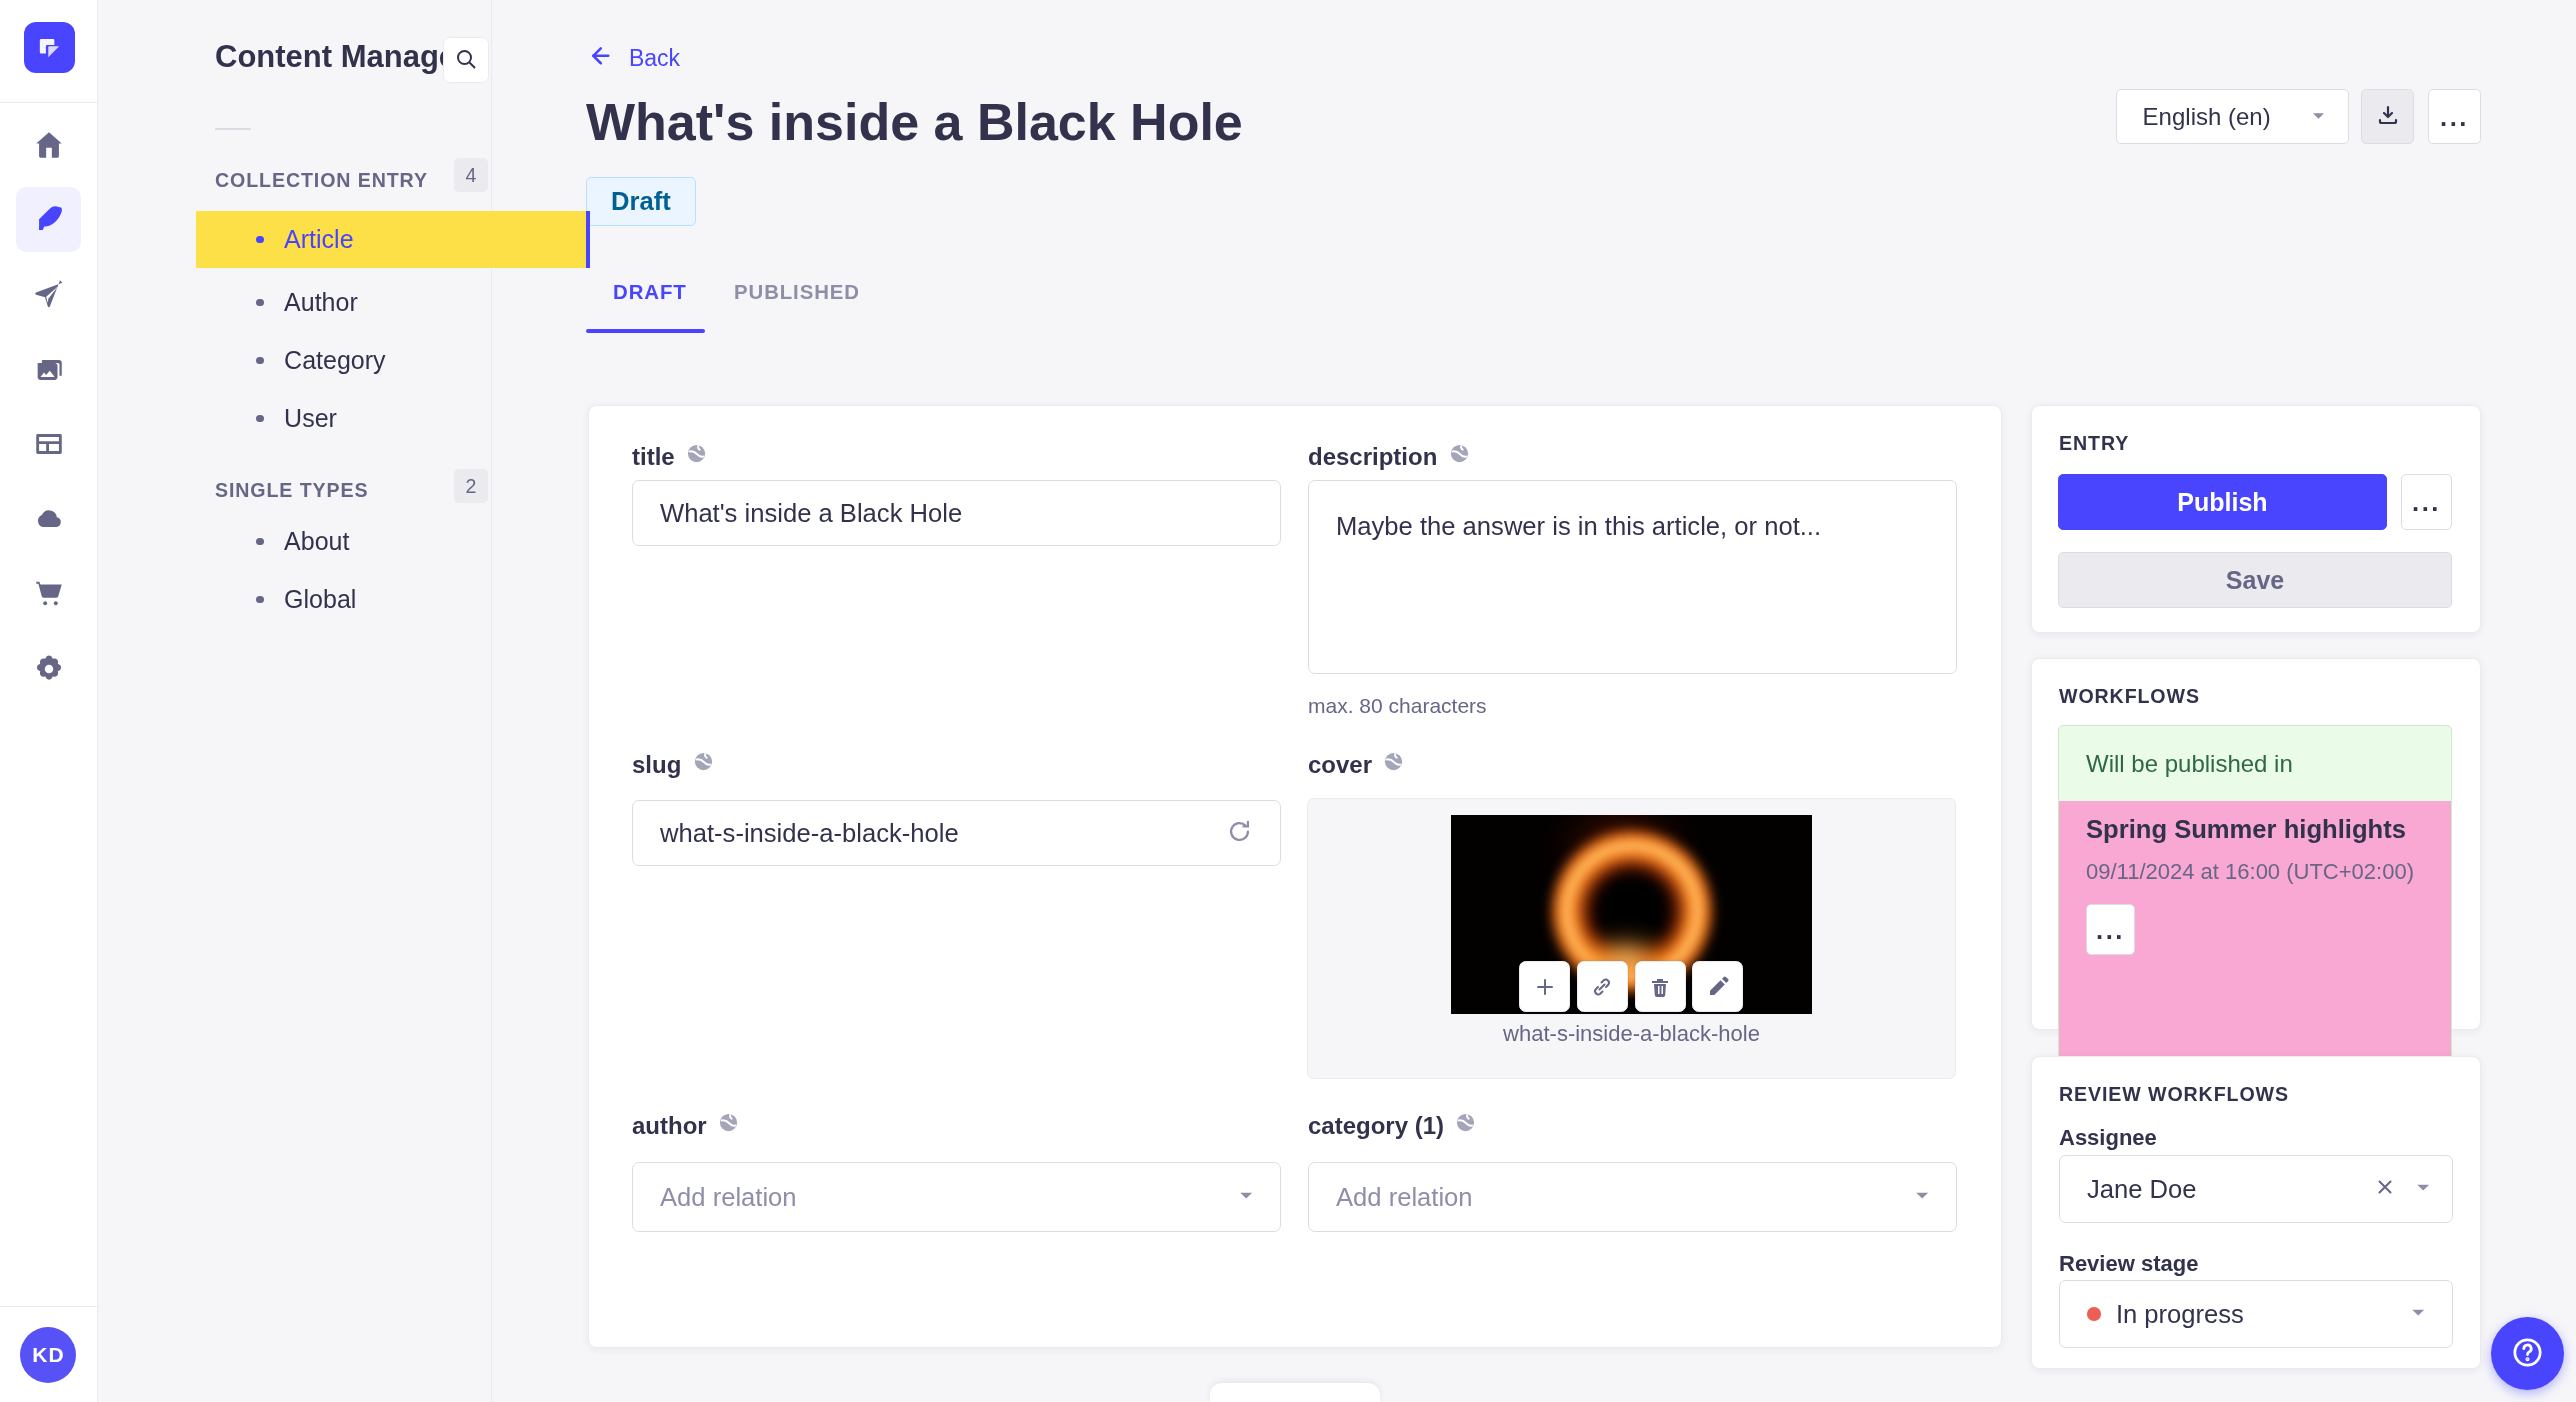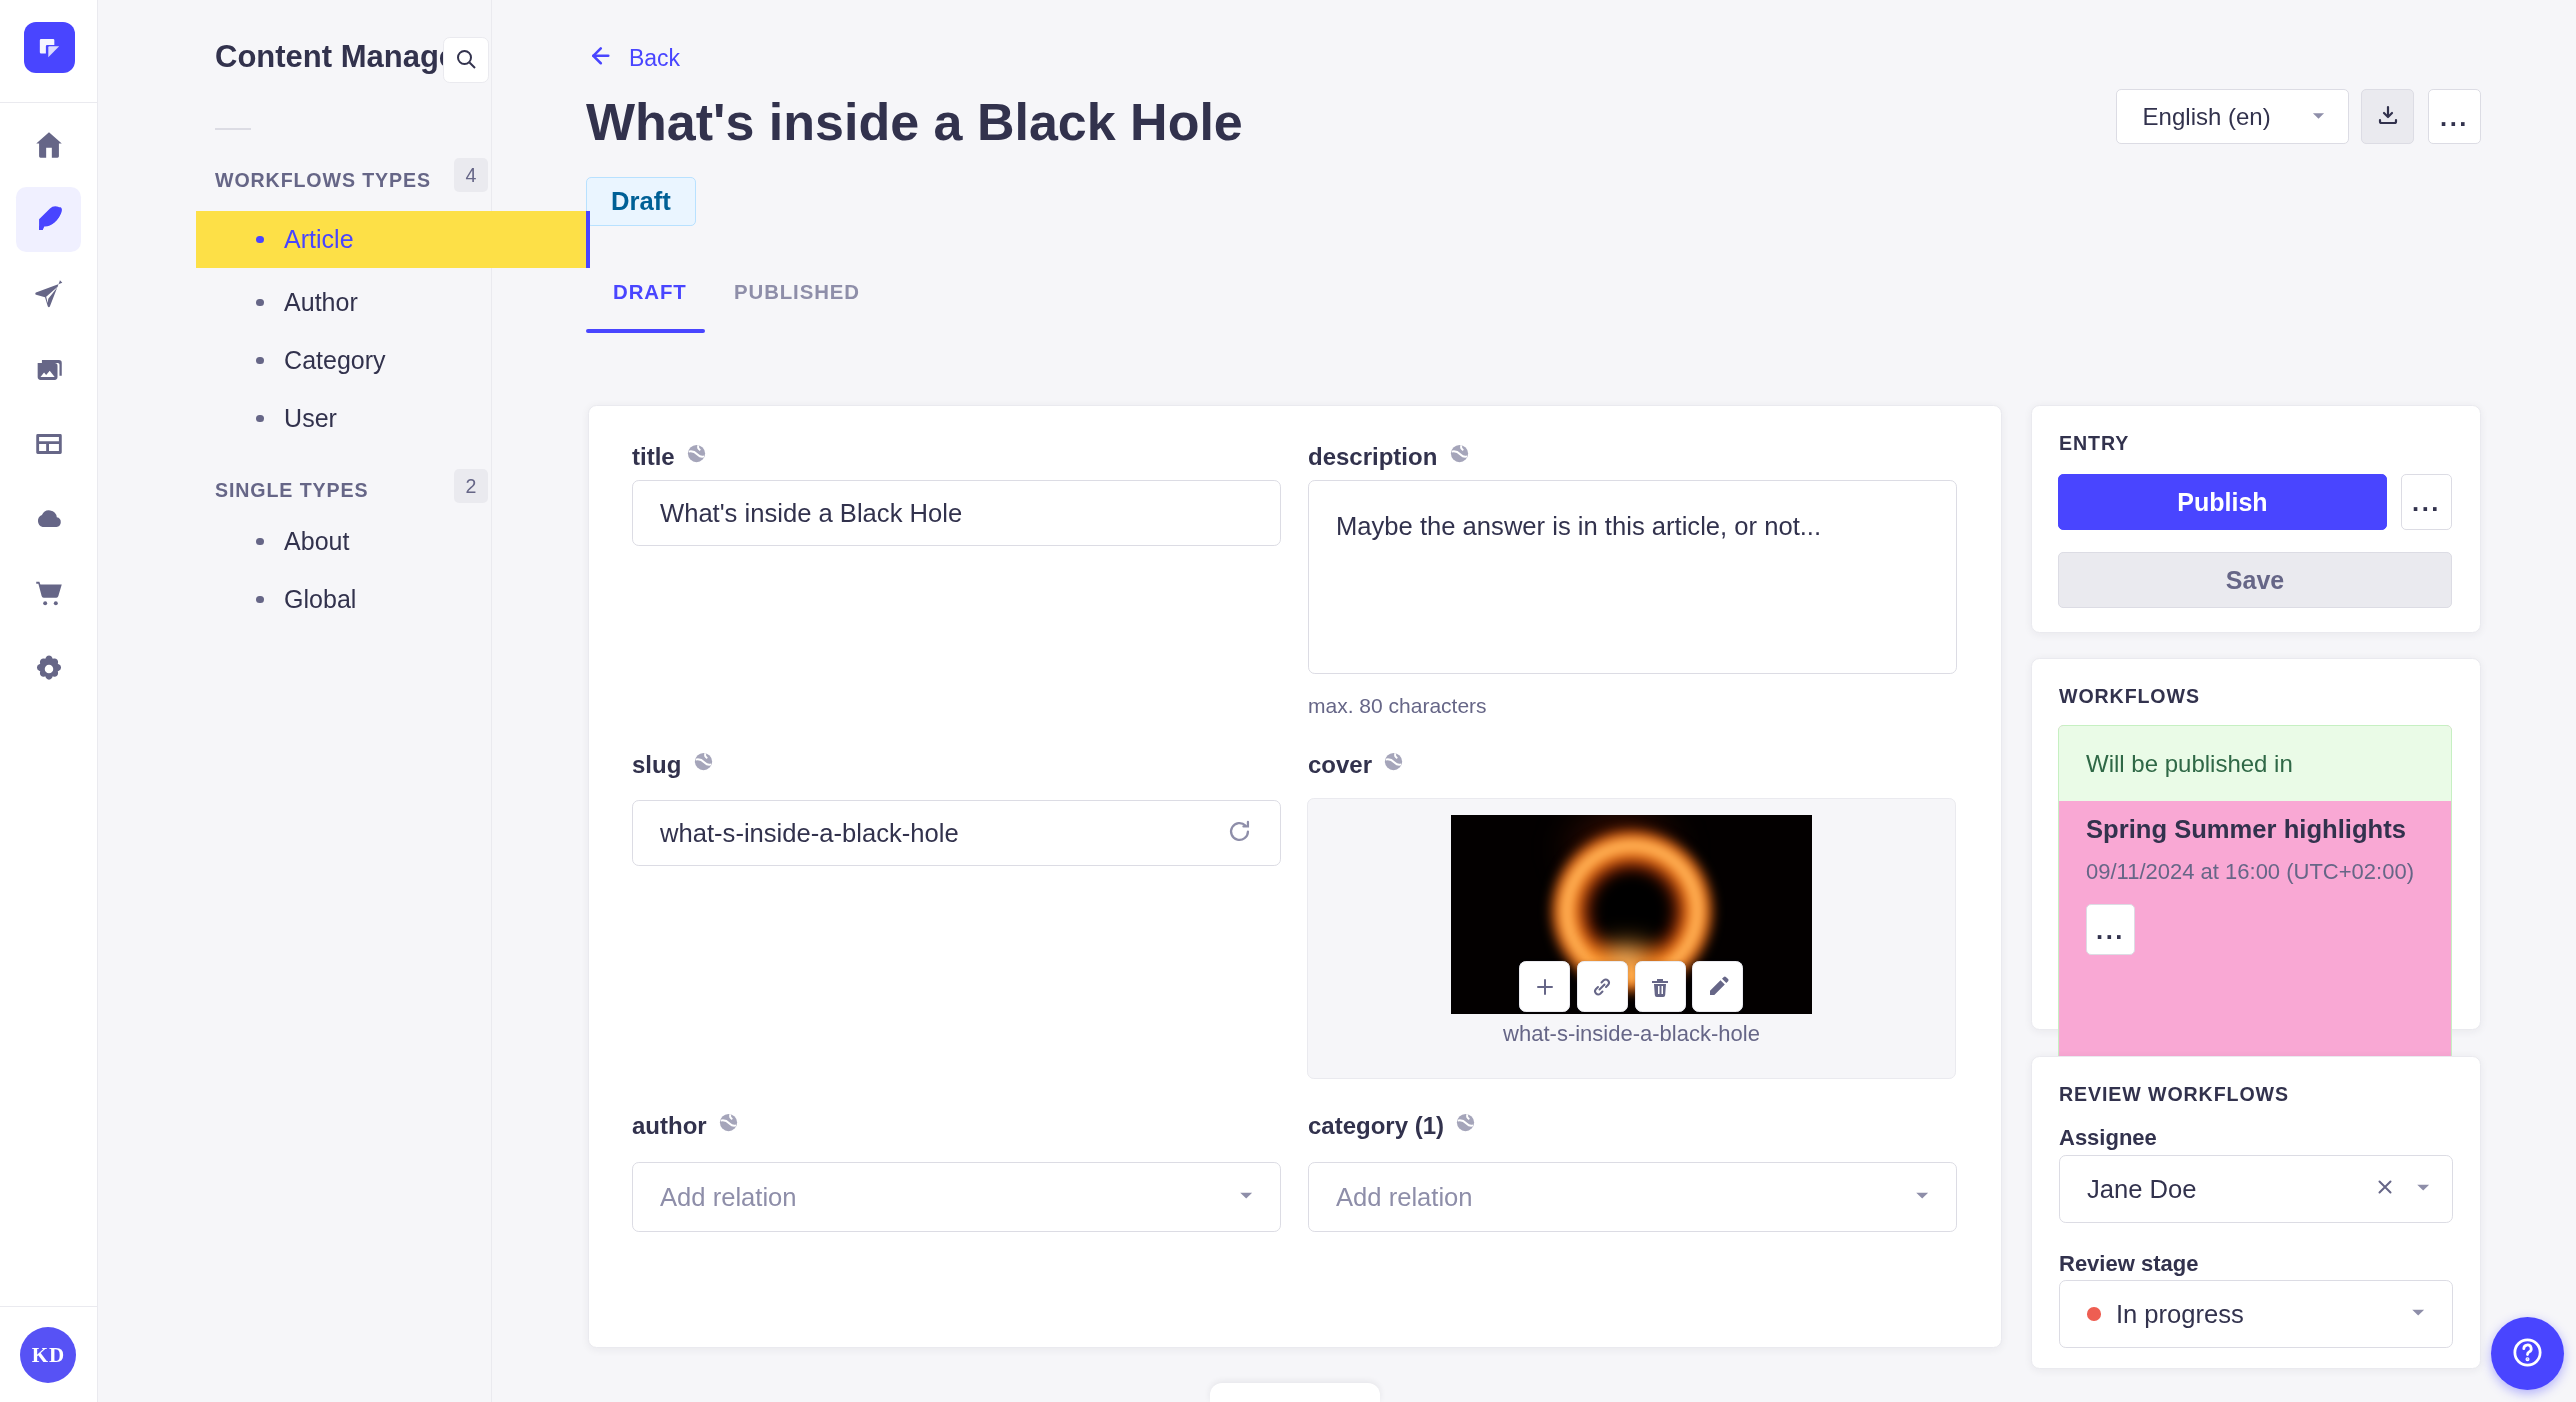--- a/index.html
+++ b/index.html
@@ -8,21 +8,21 @@
   #app { position:relative; width:2576px; height:1402px; }
   .abs { position:absolute; }
 
   
   .rail { left:0; top:0; width:98px; height:1402px; background:#fff; border-right:0.9px solid #eaeaef; z-index:5; }
   .logo { left:24px; top:22px; width:51px; height:51px; border-radius:12px; background:#4945ff; display:flex; align-items:center; justify-content:center; }
   .rail-divider { left:0; width:98px; height:0.9px; background:#eaeaef; }
   .rail-ic { left:30px; width:37px; height:37px; display:flex; align-items:center; justify-content:center; color:#666687; }
   .rail-ic svg { width:34px; height:34px; }
   .rail-active { left:16px; width:65px; height:65px; border-radius:10.2px; background:#f0f0ff; display:flex; align-items:center; justify-content:center; color:#4945ff; }
-  .avatar { left:20.4px; top:1327px; width:56px; height:56px; border-radius:50%; background:#5752f5; color:#fff; font-size:21px; font-weight:bold; display:flex; align-items:center; justify-content:center; letter-spacing:0.9px;font-family:Liberation Serif, serif; }
+  .avatar { left:20.4px; top:1327px; width:56px; height:56px; border-radius:50%; background:#5752f5; color:#fff; font-size:21px; font-weight:bold; display:flex; align-items:center; justify-content:center; letter-spacing:0.9px; }
 
   
   .subnav { left:98px; top:0; width:394px; height:1402px; background:#f6f6f9; border-right:0.9px solid #eaeaef; z-index:4; }
   .subnav-title { left:117px; top:39px; font-size:31px; font-weight:bold; color:#32324d; }
   .search-btn { left:345px; top:37px; width:46px; height:46px; background:#fff; border:0.9px solid #eaeaef; border-radius:6.8px; display:flex; align-items:center; justify-content:center; color:#32324d; }
   .subnav-sep { left:117px; top:128px; width:36px; height:1.7px; background:#dcdce4; }
   .sec-label { font-size:19.6px; font-weight:bold; letter-spacing:0.9px; color:#666687; }
   .sec-badge { width:34px; height:34px; background:#eaeaef; border-radius:5.1px; color:#666687; font-size:19.6px; display:flex; align-items:center; justify-content:center; }
   .nav-item { left:98px; width:394px; height:57px; display:flex; align-items:center; padding-left:60px; font-size:25px; color:#32324d; }
   .nav-item .bullet { width:7.7px; height:7.7px; border-radius:50%; background:#666687; margin-right:20.4px; }
@@ -146,21 +146,21 @@
   <div class="abs subnav">
     <div class="abs subnav-title">Content Manager</div>
     <div class="abs search-btn">
       <span><svg width="24" height="24" viewBox="0 0 24 24" fill="none" stroke="currentColor" stroke-width="2">
             <circle cx="10.5" cy="10.5" r="6.5"></circle>
             <path d="M15.5 15.5L21 21"></path>
           </svg></span>
     </div>
     <div class="abs subnav-sep"></div>
 
-    <div class="abs sec-label" style="left:117px; top:169px">WORKFLOWS TYPES</div>
+    <div class="abs sec-label" style="left:117px; top:169px">COLLECTION ENTRY</div>
     <div class="abs sec-badge" style="left:356px; top:158px">4</div>
 
     <div class="abs nav-item active" style="top:211px">
       <span class="bullet"></span>
       <span>Article</span>
     </div>
     <div class="abs nav-item" style="top:274px">
       <span class="bullet"></span>
       <span>Author</span>
     </div>

